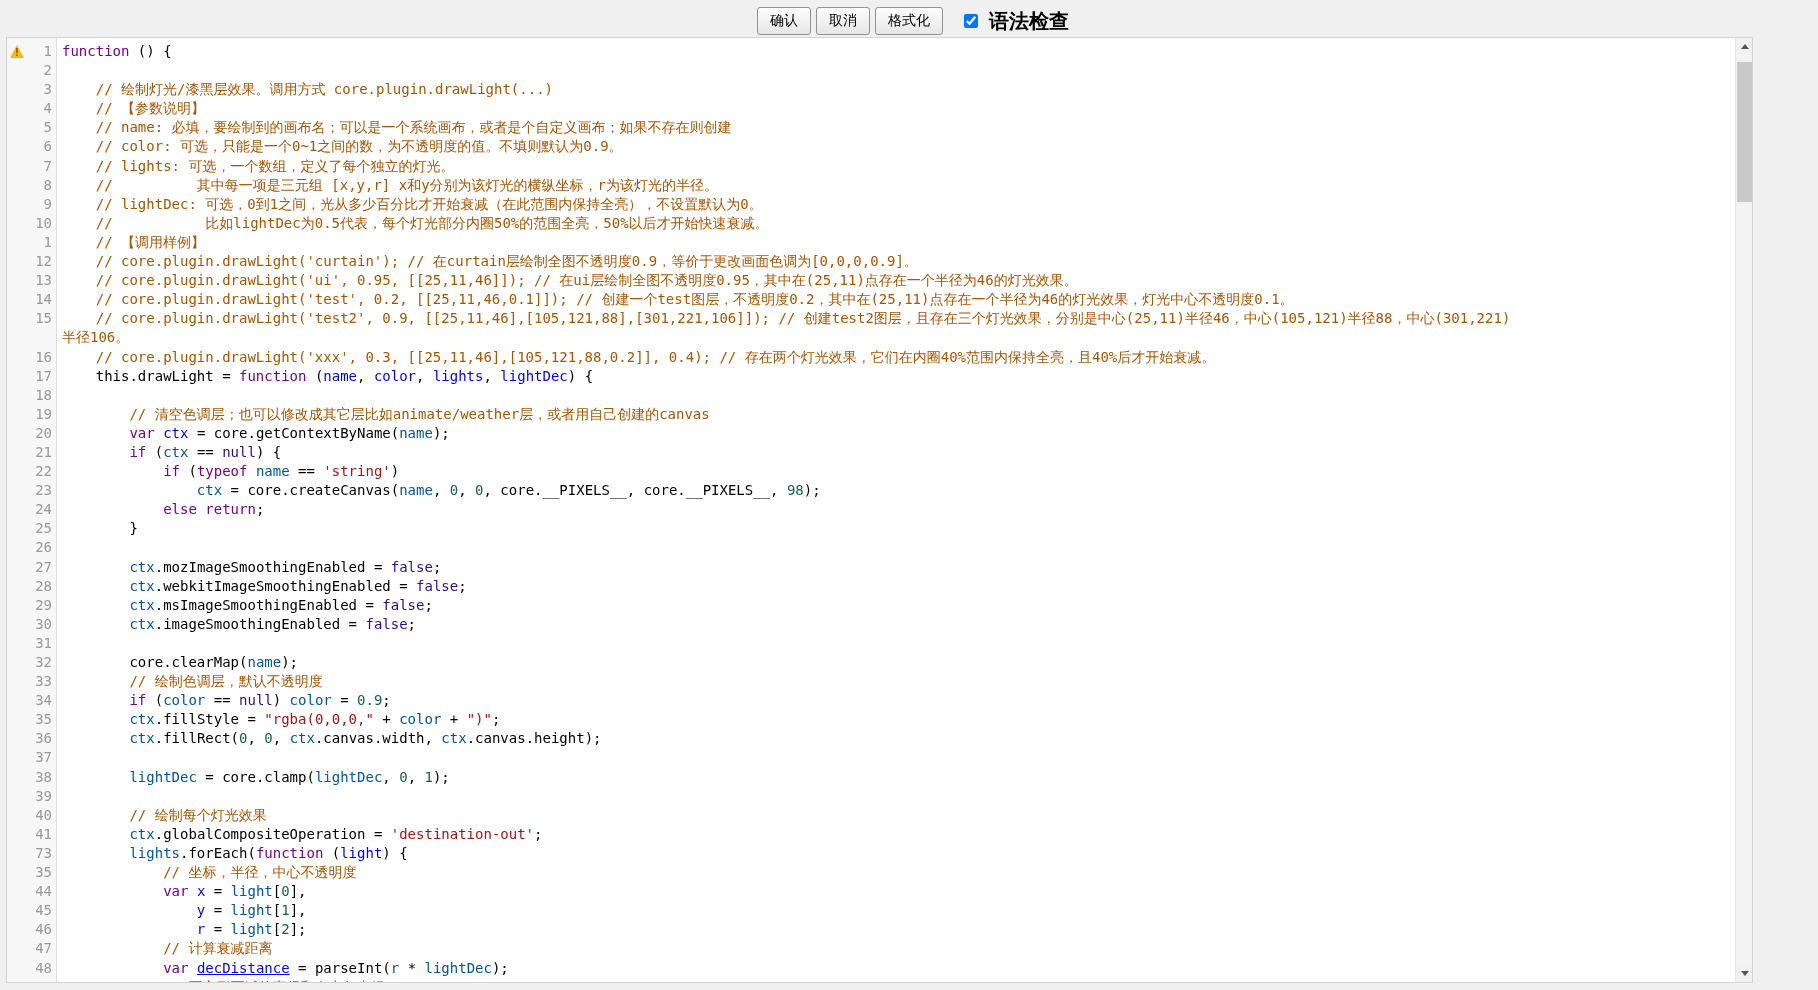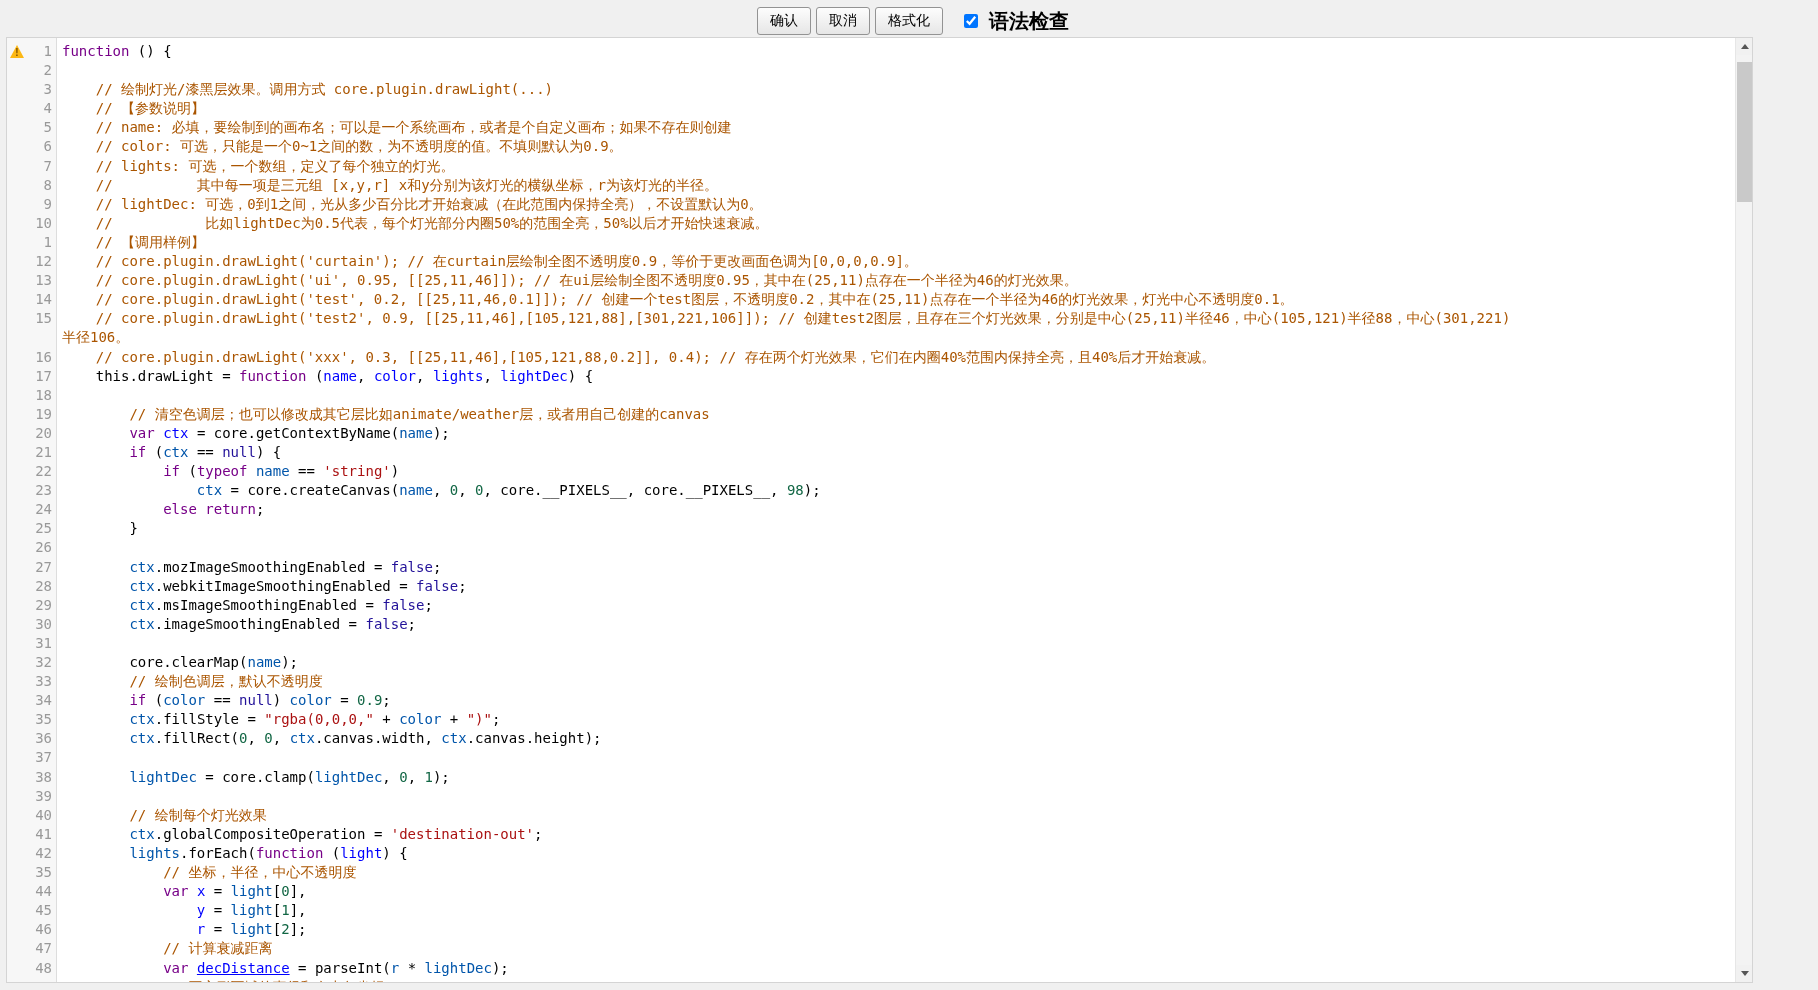--- a/index.html
+++ b/index.html
@@ -323,21 +323,21 @@
         <div class="cell-ln">40</div>
         <div class="cell-code"><span class="tok-c">        // 绘制每个灯光效果</span></div>
       </div>
       <div class="row">
         <div class="cell-marker"></div>
         <div class="cell-ln">41</div>
         <div class="cell-code"><span class="tok-p">        </span><span class="tok-v">ctx</span><span class="tok-p">.globalCompositeOperation = </span><span class="tok-s">'destination-out'</span><span class="tok-p">;</span></div>
       </div>
       <div class="row">
         <div class="cell-marker"></div>
-        <div class="cell-ln">42</div>
+        <div class="cell-ln">73</div>
         <div class="cell-code"><span class="tok-p">        </span><span class="tok-v">lights</span><span class="tok-p">.forEach(</span><span class="tok-k">function</span><span class="tok-p"> (</span><span class="tok-d">light</span><span class="tok-p">) {</span></div>
       </div>
       <div class="row">
         <div class="cell-marker"></div>
         <div class="cell-ln">35</div>
         <div class="cell-code"><span class="tok-c">            // 坐标，半径，中心不透明度</span></div>
       </div>
       <div class="row">
         <div class="cell-marker"></div>
         <div class="cell-ln">44</div>

